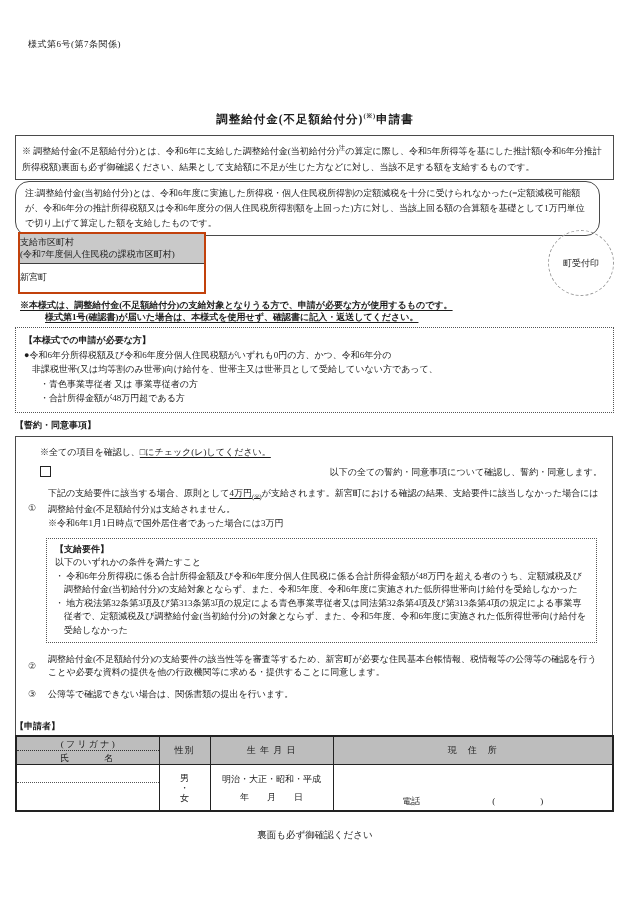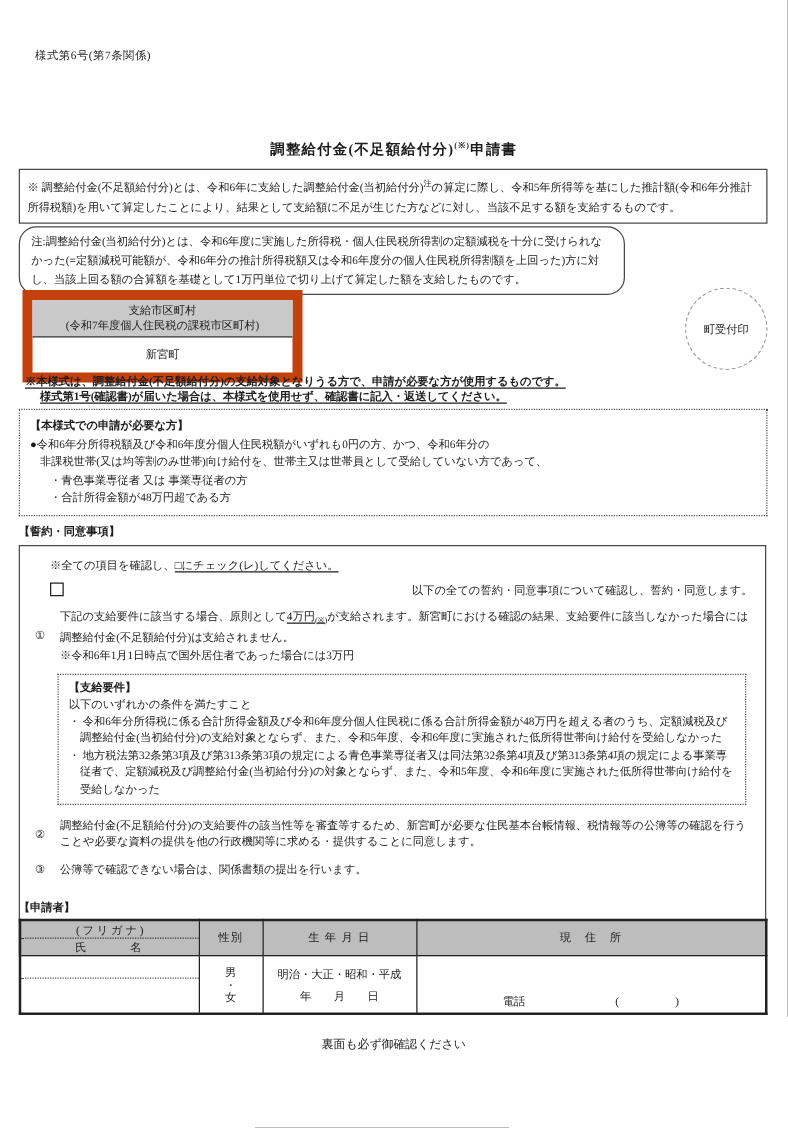--- a/index.html
+++ b/index.html
@@ -25,35 +25,35 @@
   sup.sp{font-size:6.5px;vertical-align:super;}
   sub.sb{font-size:6.5px;vertical-align:sub;}
 
   .form-number{position:absolute;left:28px;top:38px;letter-spacing:.5px;}
   .form-title{position:absolute;left:0;top:111px;width:100%;text-align:center;
     font-size:11.5px;font-weight:bold;letter-spacing:1px;}
 
   .intro-note{position:absolute;left:15px;top:135px;width:599px;
     border:1px solid var(--line);padding:4px 6px;line-height:16px;}
 
-  .note-box{position:absolute;left:15px;top:181px;width:485px;
+  .note-box{position:absolute;left:15px;top:181px;width:585px;
     border:1px solid var(--line);border-radius:14px;padding:4px 9px;line-height:15px;}
 
-  .muni-box{position:absolute;left:18px;top:232px;width:224px;
-    border:8px solid #c2410c;text-align:center;}
+  .muni-box{position:absolute;left:18px;top:232px;width:188px;
+    border:2px solid #c2410c;text-align:left;}
   .muni-header{background:var(--muni-gray);border-bottom:1px solid #3d3d3d;
     padding:2px 0 3px;line-height:12px;}
   .muni-name{padding:7px 0 8px;}
 
   .stamp-circle{position:absolute;right:16px;top:230px;width:66px;height:66px;
     border:1px dashed #9a9a9a;border-radius:50%;
     display:flex;align-items:center;justify-content:center;font-size:9px;color:#222;}
 
   .usage-note{position:absolute;left:20px;top:300px;font-weight:bold;line-height:11px;}
-  .usage-note .l2{margin-left:12px;margin-top:1px;}
+  .usage-note .l2{margin-left:25px;margin-top:1px;}
 
   .elig-box{position:absolute;left:15px;top:327px;width:599px;
     border:1px dotted #555;padding:5px 8px 6px;line-height:14.5px;}
   .elig-box .ind1{padding-left:8px;}
   .elig-box .ind2{padding-left:16px;}
 
   .pledge-label{position:absolute;left:15px;top:419px;font-weight:bold;}
   .pledge-box{position:absolute;left:15px;top:436px;width:598px;height:327px;
     border:1px solid var(--line);padding:8px 10px 0 10px;}
   .p-intro{margin:1px 0 7px 14px;line-height:13px;}
@@ -91,21 +91,21 @@
 </style>
 </head>
 <body>
 
 <div class="page">
 
   <div class="form-number">様式第6号(第7条関係)</div>
 
   <div class="form-title"><span>調整給付金(不足額給付分)</span><sup class="sp">(※)</sup><span>申請書</span></div>
 
-  <div class="intro-note"><span>※ 調整給付金(不足額給付分)とは、令和6年に支給した調整給付金(当初給付分)</span><sup class="sp">注</sup><span>の算定に際し、令和5年所得等を基にした推計額(令和6年分推計所得税額)を用いて算定したことにより、結果として支給額に不足が生じた方などに対し、当該不足する額を支給するものです。</span></div>
+  <div class="intro-note"><span>※ 調整給付金(不足額給付分)とは、令和6年に支給した調整給付金(当初給付分)</span><sup class="sp">注</sup><span>の算定に際し、令和5年所得等を基にした推計額(令和6年分推計所得税額)裏面も必ず御確認ください、結果として支給額に不足が生じた方などに対し、当該不足する額を支給するものです。</span></div>
 
   <div class="note-box">注:調整給付金(当初給付分)とは、令和6年度に実施した所得税・個人住民税所得割の定額減税を十分に受けられなかった(=定額減税可能額が、令和6年分の推計所得税額又は令和6年度分の個人住民税所得割額を上回った)方に対し、当該上回る額の合算額を基礎として1万円単位で切り上げて算定した額を支給したものです。</div>
 
   <div class="muni-box">
     <div class="muni-header">
       <div>支給市区町村</div>
       <div>(令和7年度個人住民税の課税市区町村)</div>
     </div>
     <div class="muni-name">新宮町</div>
   </div>

